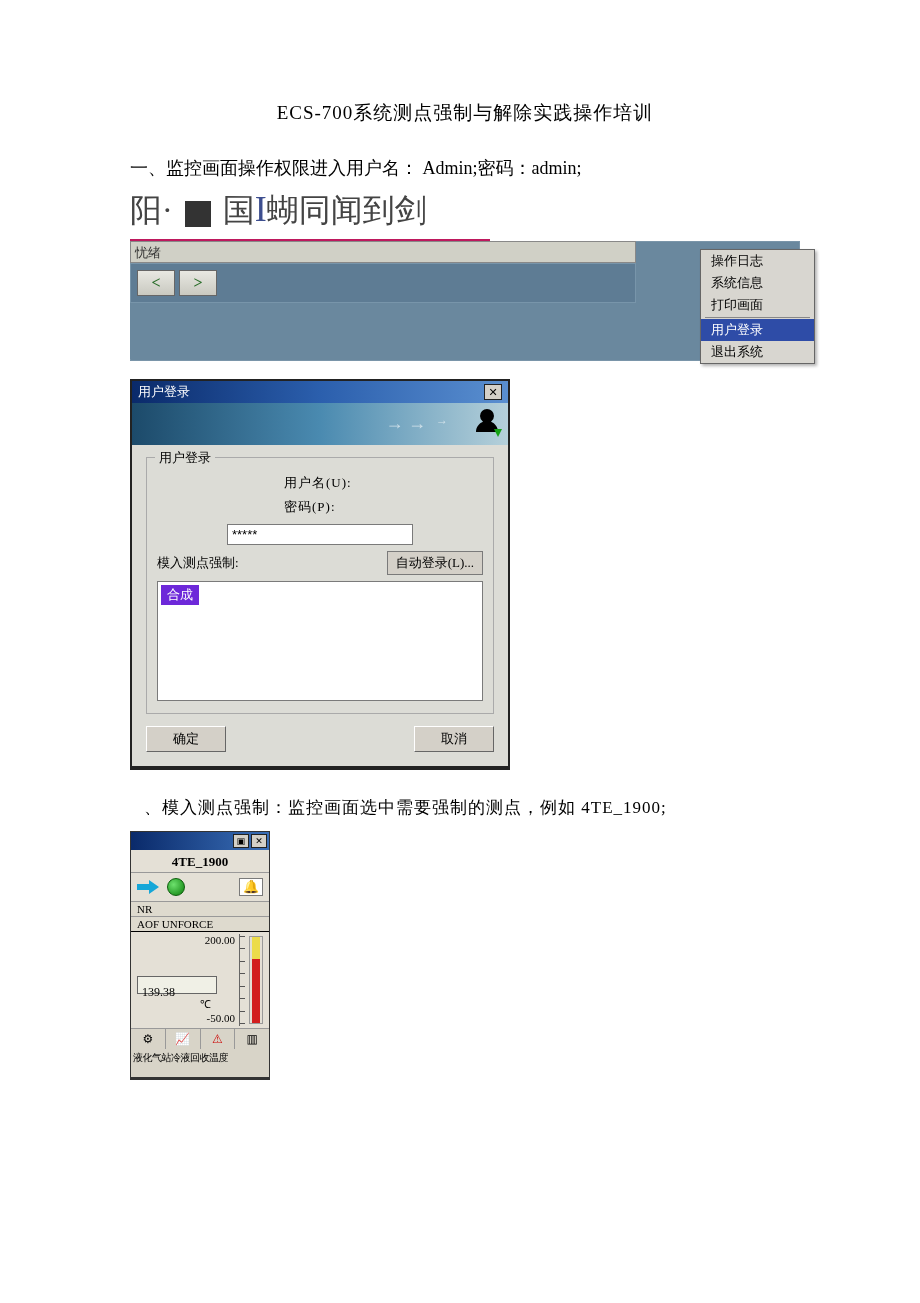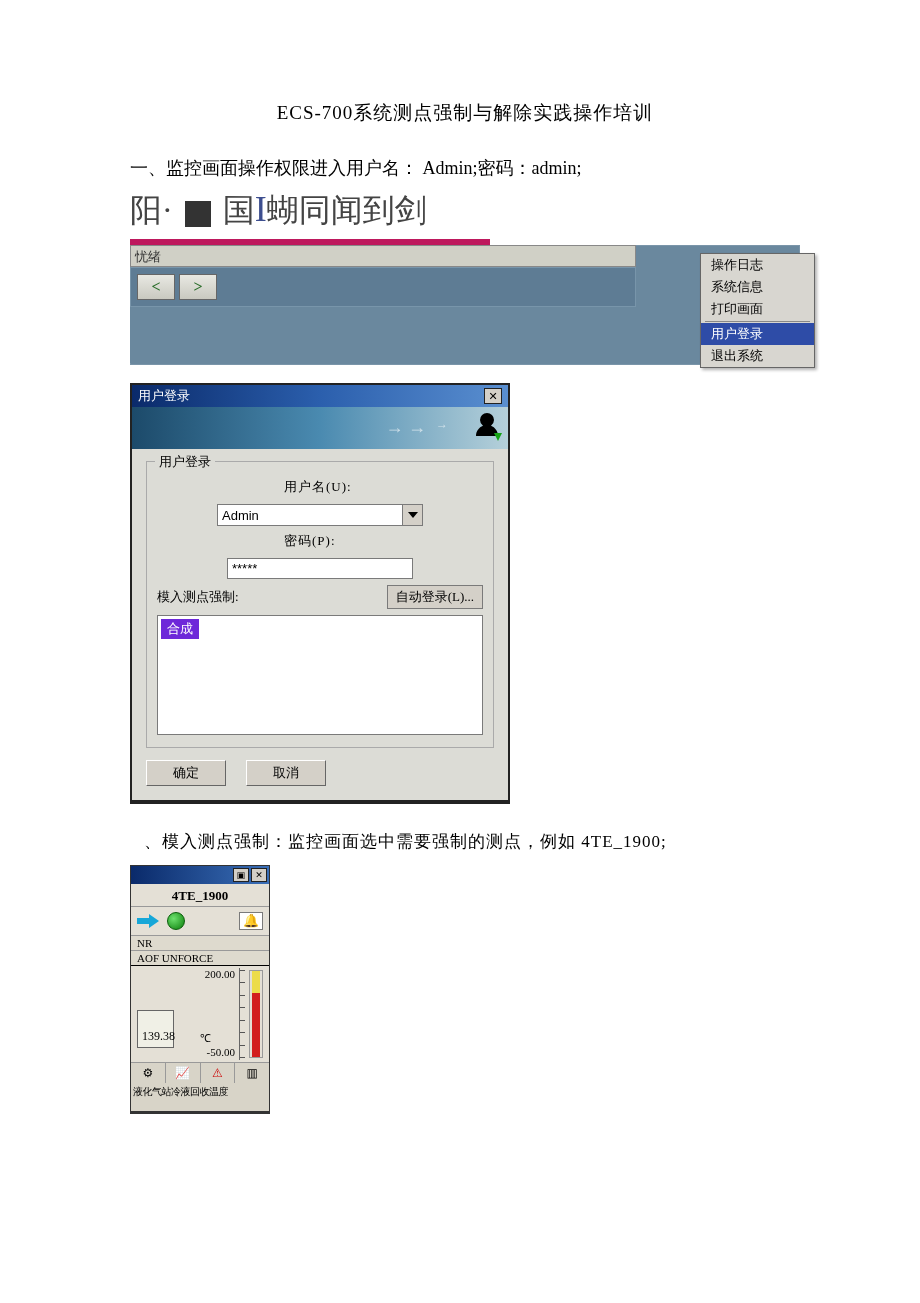--- a/index.html
+++ b/index.html
@@ -1,20 +1,20 @@
 <!DOCTYPE html>
 <html><head>
   <meta charset="utf-8">
   <style>
     * { box-sizing: border-box; margin: 0; padding: 0; }
     body { width: 920px; height: 1303px; background: #fff; font-family: "SimSun", "宋体", serif; position: relative; }
     .page { padding: 100px 120px 40px 130px; }
     .doc-title { text-align: center; font-size: 19px; font-weight: normal; margin-bottom: 30px; letter-spacing: 1px; }
     .section-one { font-size: 18px; margin-bottom: 8px; }
-    .deco-line { font-size: 32px; color: #444; border-bottom: 6px solid #be185d; padding-bottom: 6px; margin-bottom: 0; width: 360px; white-space: nowrap; }
+    .deco-line { font-size: 32px; color: #444; border-bottom: 2px solid #be185d; padding-bottom: 6px; margin-bottom: 0; width: 360px; white-space: nowrap; }
     .deco-line .sq { display: inline-block; width: 26px; height: 26px; background: #333; vertical-align: middle; margin: 0 4px; }
     .deco-line .iglyph { color: #3d4e8f; font-family: serif; font-size: 36px; vertical-align: baseline; }
     
     .menubar-wrap { position: relative; height: 120px; margin-bottom: 6px; }
     .menubar-bg { background: #6a889e; height: 120px; border: 1px solid #7a95a9; }
     .menubar-status { background: #d0d0c6; border: 1px solid #888; height: 22px; font-size: 13px; padding: 2px 4px; color: #333; margin: 0; width: 506px; }
     .menubar-toolbar { background: #5e7c94; border: 1px solid #7895aa; padding: 6px; display: flex; gap: 4px; width: 506px; }
     .nav-btn { width: 38px; height: 26px; background: linear-gradient(#e8e8e2,#c9c9c0); border: 1px solid #666; color: #2b6e2b; font-weight: bold; font-size: 16px; display: flex; align-items: center; justify-content: center; cursor: pointer; }
     .dropdown { position: absolute; right: -15px; top: 0; width: 115px; background: #d8d6d0; border: 1px solid #666; box-shadow: 2px 2px 3px rgba(0,0,0,.3); font-family: "宋体"; font-size: 13px; margin-top: 8px; }
     .dropdown .item { padding: 2px 10px; color: #000; cursor: pointer; }
@@ -34,41 +34,41 @@
     .login-row { display: flex; align-items: center; margin: 6px 0; gap: 8px; flex-direction: column; }
     .login-label { width: 72px; letter-spacing: 1px; }
     .login-combo { flex: 1; display: flex; }
     .login-combo input, .login-body input[type=password], .login-body input[type=text] { flex: 1; height: 22px; padding: 2px 4px; font-size: 13px; border: 1px solid #7a7a7a; background: #fff; }
     .login-combo .dd { width: 20px; height: 22px; background: #d4d0c8; border: 1px solid #7a7a7a; border-left: none; display: flex; align-items: center; justify-content: center; cursor: pointer; }
     .login-combo .dd svg { width: 10px; height: 6px; }
     .login-ops-row { display: flex; align-items: center; justify-content: space-between; margin-top: 6px; }
     .auto-login-btn { height: 24px; padding: 2px 8px; background: #d4d0c8; border: 1px solid #7a7a7a; font-size: 13px; cursor: pointer; font-family: "宋体"; }
     .login-list { height: 120px; border: 1px solid #7a7a7a; background: #fff; margin-top: 6px; }
     .login-list .lit { background: #6d28d9; color: #fff; padding: 1px 6px; font-size: 13px; width: fit-content; margin: 3px; }
-    .login-buttons { display: flex; justify-content: flex-start; gap: 20px; }
+    .login-buttons { display: flex; justify-content: space-between; gap: 20px; }
     .login-buttons button { width: 80px; height: 26px; background: #d4d0c8; border-top: 1px solid #fff; border-left: 1px solid #fff; border-right: 1px solid #666; border-bottom: 1px solid #666; font-size: 13px; cursor: pointer; font-family: "宋体"; }
     
     .section-two { margin-top: 26px; font-size: 17px; margin-bottom: 12px; margin-left: 14px; letter-spacing: 1px; }
     
     .tag-panel { width: 140px; border: 1px solid #333; border-bottom-width: 3px; background: #dedace; font-family: "宋体"; font-size: 12px; }
     .tag-titlebar { height: 18px; background: linear-gradient(90deg,#0a2a6a,#3a6fb8); display: flex; justify-content: flex-end; align-items: center; gap: 2px; padding-right: 2px; }
     .tag-titlebar .tb-btn { width: 16px; height: 14px; background: #d4d0c8; border: 1px solid #222; font-size: 9px; display: flex; align-items: center; justify-content: center; cursor: pointer; }
     .tag-name { text-align: center; font-weight: bold; padding: 4px 0 2px 0; border-bottom: 1px solid #999; background: #e4e0d6; font-size: 13px; }
     .tag-icons { display: flex; align-items: center; gap: 8px; padding: 5px 6px; background: #e4e0d6; }
     .tag-arrow { width: 22px; height: 14px; }
     .tag-dot { width: 18px; height: 18px; background: radial-gradient(circle at 35% 35%, #6de16d, #0a7d0a); border-radius: 50%; border: 1px solid #0a5d0a; }
     .tag-alarm { width: 24px; height: 18px; border: 1px solid #7a7a7a; background: #fff; display: flex; align-items: center; justify-content: center; margin-left: auto; cursor: pointer; }
     .tag-alarm span { color: #c00; font-size: 13px; }
     .tag-nr { padding: 1px 6px; border-top: 1px solid #999; border-bottom: 1px solid #999; font-size: 11px; color: #000; }
     .tag-aof { padding: 1px 6px; border-bottom: 1px solid #000000; font-size: 11px; color: #000; }
     .tag-gauge { display: flex; height: 96px; padding: 2px; background: #e4e0d6; }
     .tag-gauge-left { flex: 1; position: relative; font-size: 11px; }
     .tag-max { text-align: right; padding-right: 4px; }
     .tag-min { position: absolute; bottom: 2px; right: 4px; }
-    .tag-val-box { position: absolute; top: 42px; left: 4px; width: 37px; height: 18px; border: 1px solid #666; background: #f0f0e6; padding: 18px 4px; font-size: 12px; }
+    .tag-val-box { position: absolute; top: 42px; left: 4px; width: 80px; height: 18px; border: 1px solid #666; background: #f0f0e6; padding: 8px 4px; font-size: 12px; }
     .tag-unit { position: absolute; top: 62px; right: 28px; font-size: 11px; }
     .tag-bar { width: 14px; background: #e4e0d6; border: 1px solid #999; position: relative; margin: 2px 4px 2px 2px; }
     .tag-bar .yellow { position: absolute; left: 2px; right: 2px; top: 0; height: 25%; background: #ecdc4a; }
     .tag-bar .red { position: absolute; left: 2px; right: 2px; top: 25%; bottom: 0; background: #d21e1e; }
     .tag-ticks { width: 8px; display: flex; flex-direction: column; justify-content: space-between; border-left: 1px solid #666; padding: 2px 0; }
     .tag-ticks div { width: 5px; height: 1px; background: #555; }
     .tag-bottom-icons { display: flex; border-top: 1px solid #999; background: #d8d4c8; }
     .tag-bottom-icons .bi { flex: 1; height: 20px; border-right: 1px solid #999; display: flex; align-items: center; justify-content: center; font-size: 12px; cursor: pointer; }
     .tag-bottom-icons .bi:last-child { border-right: none; }
     .tag-bottom-icons .red { color: #c00; }
@@ -117,28 +117,20 @@
             <path fill="#000" d="M15 2a7 7 0 017 7 7 7 0 01-3 5.7c4 1.6 7 5.4 7 10.3H4c0-4.9 3-8.7 7-10.3A7 7 0 018 9a7 7 0 017-7z"></path>
             <polygon fill="#15a215" points="22,22 30,22 26,30"></polygon>
           </svg>
       </div>
     </div>
     <div class="login-body">
       <div class="login-group">
         <span class="legend">用户登录</span>
         <div class="login-row">
           <span class="login-label">用户名(U):</span>
-          <div class="login-combo">
-            <input type="text" value="Admin" style="">
-            <div class="dd">
-                <svg viewBox="0 0 10 6">
-                  <polygon points="0,0 10,0 5,6" fill="#000"></polygon>
-                </svg>
-              </div>
-          </div>
         </div>
         <div class="login-row">
           <span class="login-label">密码(P):</span>
           <input type="text" style="flex: 1 1 0%;" value="*****">
         </div>
         <div class="login-ops-row">
           <span>模入测点强制:</span>
           <button class="auto-login-btn">自动登录(L)...</button>
         </div>
         <div class="login-list">

